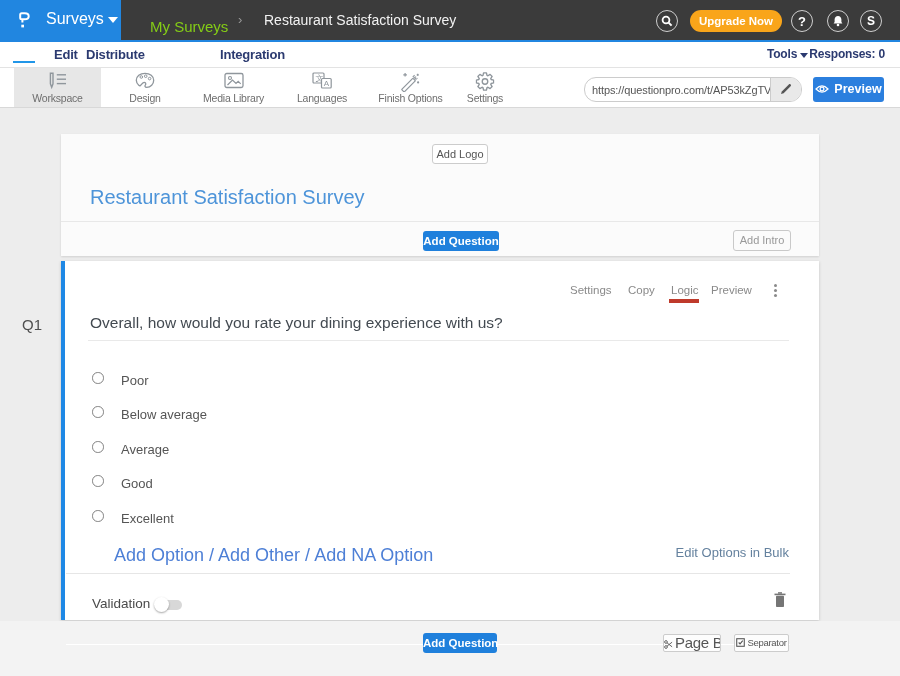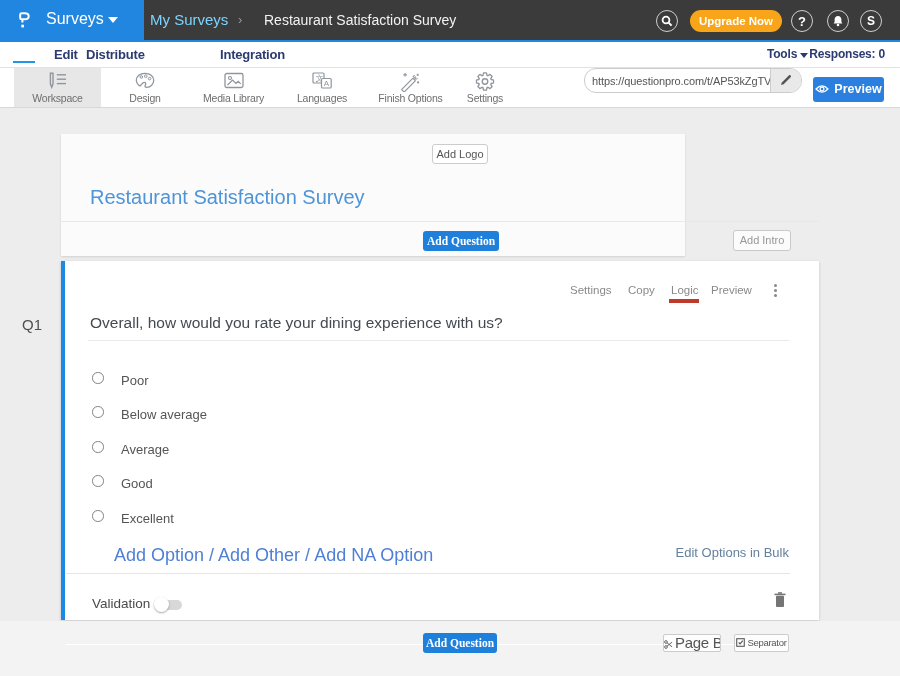--- a/index.html
+++ b/index.html
@@ -1,25 +1,25 @@
 <!DOCTYPE html>
 <html><head>
 <meta charset="utf-8">
 <style>
 * { margin:0; padding:0; box-sizing:border-box; }
 html,body { width:900px; height:676px; overflow:hidden; }
 body { font-family:"Liberation Sans", sans-serif; background:#ededed; position:relative; }
 
 
 .topbar { position:absolute; left:0; top:0; width:900px; height:42px; background:#3b3b3b; border-bottom:2px solid #2186e0; }
-.brand { position:absolute; left:0; top:0; width:144px; height:40px; background:#2186e0; }
+.brand { position:absolute; left:0; top:0; width:121px; height:40px; background:#2186e0; }
 .brand svg { position:absolute; left:19px; top:12px; }
 .brand .txt { position:absolute; left:46px; top:10px; font-size:16px; color:#fff; font-weight:400; }
 .brand .car { position:absolute; left:108px; top:17px; width:0; height:0; border-left:5px solid transparent; border-right:5px solid transparent; border-top:6px solid #fff; }
-.crumb1 { position:absolute; left:150px; top:11px; font-size:15px; color:#7dd3fc; }
+.crumb1 { position:absolute; left:150px; top:18px; font-size:15px; color:#84cc16; }
 .crumbsep { position:absolute; left:238px; top:12px; font-size:13px; color:#9a9a9a; }
 .crumb2 { position:absolute; left:264px; top:12px; font-size:14px; color:#f2f2f2; }
 .circ { position:absolute; top:10px; width:22px; height:22px; border:1px solid #cfcfcf; border-radius:50%; color:#fff; text-align:center; }
 .circ.search { left:656px; }
 .circ.help { left:791px; font-size:13px; font-weight:bold; line-height:21px; }
 .circ.bell { left:827px; }
 .circ.user { left:860px; font-size:12px; font-weight:bold; line-height:21px; }
 .upgrade { position:absolute; left:690px; top:10px; width:92px; height:22px; background:#f9a51a; border-radius:11px; color:#fff; font-size:11.5px; font-weight:bold; text-align:center; line-height:22px; }
 
 
@@ -33,31 +33,31 @@
 .nav2 .tools { left:767px; font-size:12px; }
 .nav2 .toolcar { position:absolute; left:800px; top:11px; width:0; height:0; border-left:4px solid transparent; border-right:4px solid transparent; border-top:5px solid #2b3a70; }
 .nav2 .resp { left:auto; right:15px; font-size:12px; }
 
 
 .toolbar { position:absolute; left:0; top:68px; width:900px; height:40px; background:#fff; border-bottom:1px solid #d8d8d8; }
 .tab { position:absolute; top:0; height:39px; text-align:center; }
 .tab .lbl { position:absolute; bottom:3px; left:0; width:100%; font-size:10.5px; color:#6e6e6e; letter-spacing:-0.2px; }
 .tab svg { position:absolute; top:4px; left:50%; transform:translateX(-50%); }
 .tab.active { background:#e7e7e7; }
-.urlbox { position:absolute; left:584px; top:0; width:218px; height:25px; background:#fff; border:1px solid #ccc; border-radius:12px; overflow:hidden; }
+.urlbox { position:absolute; left:584px; top:9px; width:218px; height:25px; background:#fff; border:1px solid #ccc; border-radius:12px; overflow:hidden; }
 .urlbox .url { position:absolute; left:7px; top:6px; font-size:11px; color:#555; white-space:nowrap; letter-spacing:-0.1px; }
 .urlbox .pedit { position:absolute; right:0; top:0; width:31px; height:23px; background:#e9e9e9; border-left:1px solid #ccc; }
 .prevbtn { position:absolute; left:813px; top:9px; width:71px; height:25px; background:#2b7fde; border-radius:3px; color:#fff; font-size:12.5px; font-weight:bold; text-align:center; line-height:25px; }
 
 
-.headcard { position:absolute; left:61px; top:134px; width:624px; height:122px; background:#fbfbfb; box-shadow:0 1px 2px rgba(0,0,0,.12); }
+.headcard { position:absolute; left:61px; top:134px; width:758px; height:122px; background:#fbfbfb; box-shadow:0 1px 2px rgba(0,0,0,.12); }
 .addlogo { position:absolute; left:371px; top:10px; width:56px; height:20px; background:#fff; border:1px solid #ccc; border-radius:3px; font-size:11px; color:#555; text-align:center; line-height:18px; }
 .stitle { position:absolute; left:29px; top:52px; font-size:20px; color:#4d94d9; }
 .headdiv { position:absolute; left:0; top:87px; width:758px; height:1px; background:#e8e8e8; }
-.btn-blue { background:#1f80dc; border-radius:3px; color:#fff; font-size:11.5px; font-weight:bold; text-align:center; white-space:nowrap;font-family:Liberation Serif, serif; }
+.btn-blue { background:#1f80dc; border-radius:3px; color:#fff; font-size:11.5px; font-weight:bold; text-align:center; white-space:nowrap; }
 .addq1 { position:absolute; left:362px; top:97px; width:76px; height:20px; line-height:20px; }
 .addintro { position:absolute; left:672px; top:96px; width:58px; height:21px; background:#fbfbfb; border:1px solid #c9c9c9; border-radius:3px; font-size:11px; color:#999; text-align:center; line-height:19px; }
 
 .q1lab { position:absolute; left:22px; top:316px; font-size:15px; color:#4f4f4f; }
 
 .qcard { position:absolute; left:61px; top:261px; width:758px; height:359px; background:#fff; border-left:4px solid #1e88e5; box-shadow:0 1px 3px rgba(0,0,0,.18); }
 .actions { font-size:11.5px !important; color:#8a8a8a; }
 .logicred { position:absolute; left:604px; top:38px; width:30px; height:4px; background:#bf3a2b; }
 .dots { position:absolute; left:709px; top:23px; width:3px; height:3px; background:#8a8a8a; border-radius:50%; box-shadow:0 5px 0 #8a8a8a, 0 10px 0 #8a8a8a; }
 .qtext { position:absolute; left:25px; top:53px; font-size:15.5px; color:#434a51; }

